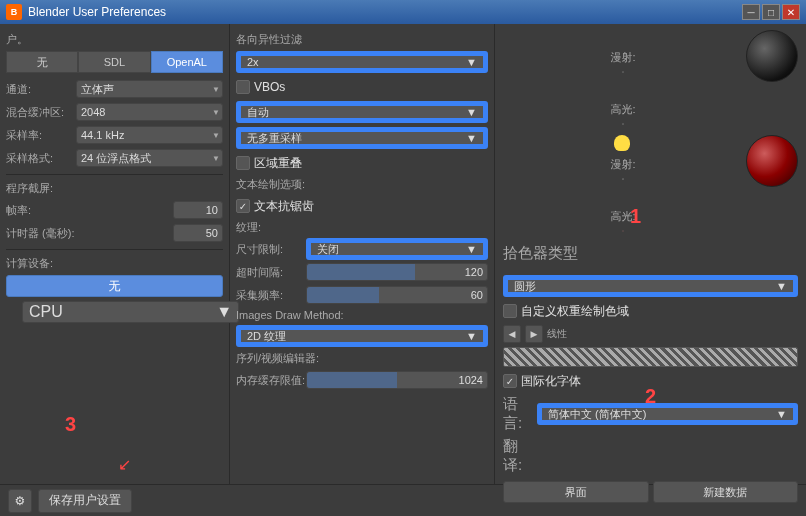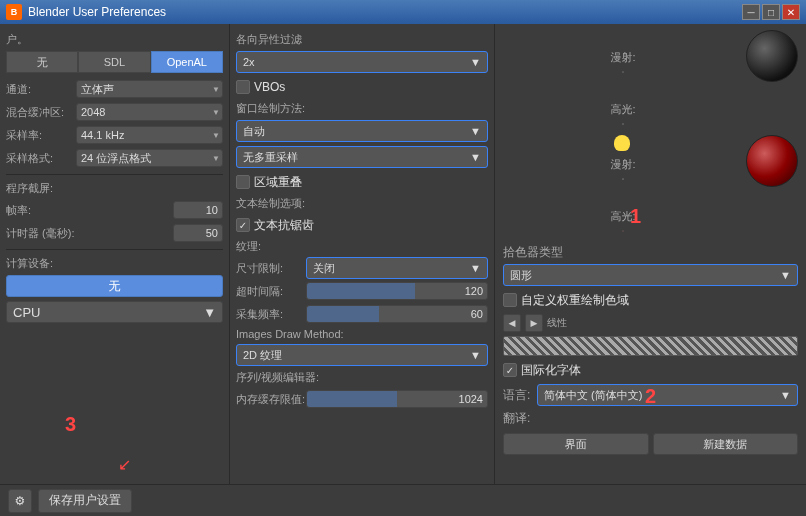--- a/index.html
+++ b/index.html
@@ -177,27 +177,28 @@
       margin-bottom: 4px;
     }
 
     .dropdown-btn {
       background: #555;
       border: 1px solid #444;
       border-radius: 3px;
       height: 22px;
       width: 100%;
       color: #ddd;
-      font-size: 13px;
+      font-size: 16px;
       cursor: pointer;
       display: flex;
       align-items: center;
       justify-content: space-between;
       padding: 0 6px;
       margin-bottom: 4px;
+      margin-left: 16px;
     }
 
     
     .middle-panel {
       width: 265px;
       padding: 8px 6px;
       border-right: 1px solid #2a2a2a;
       flex-shrink: 0;
     }
 
@@ -221,21 +222,21 @@
       flex-shrink: 0;
     }
     .checkbox.checked::after {
       content: '✓';
       font-size: 10px;
       color: #ddd;
     }
 
     .full-dropdown {
       background: #555;
-      border: 1px solid #3b82f6;
+      border: 5px solid #3b82f6;
       border-radius: 3px;
       height: 22px;
       width: 100%;
       display: flex;
       align-items: center;
       justify-content: space-between;
       padding: 0 6px;
       font-size: 11px;
       color: #ddd;
       cursor: pointer;
@@ -323,33 +324,33 @@
       width: 50px;
       height: 50px;
       border-radius: 50%;
       flex-shrink: 0;
     }
 
     .picker-section {
       margin-top: 6px;
     }
     .picker-label {
-      font-size: 12px;
-      color: #aaa;
-      margin-bottom: 3px;
+      font-size: 15px;
+      color: #aaa;
+      margin-bottom: 12px;
     }
 
     .lang-row {
       display: flex;
       align-items: center;
       margin-bottom: 4px;
       gap: 4px;
     }
     .lang-label {
-      font-size: 12px;
+      font-size: 15px;
       color: #aaa;
       width: 30px;
     }
 
     .translate-row {
       display: flex;
       align-items: center;
       margin-bottom: 4px;
       gap: 4px;
     }
@@ -535,21 +536,20 @@
     <div class="full-dropdown">
       <span>2x</span>
       <span>▼</span>
     </div>
 
     <div class="checkbox-row">
       <div class="checkbox"></div>
       <span>VBOs</span>
     </div>
 
-    <div class="section-label">窗口绘制方法:</div>
     <div class="full-dropdown">
       <span>自动</span>
       <span>▼</span>
     </div>
     <div class="full-dropdown">
       <span>无多重采样</span>
       <span>▼</span>
     </div>
 
     <div class="checkbox-row">

